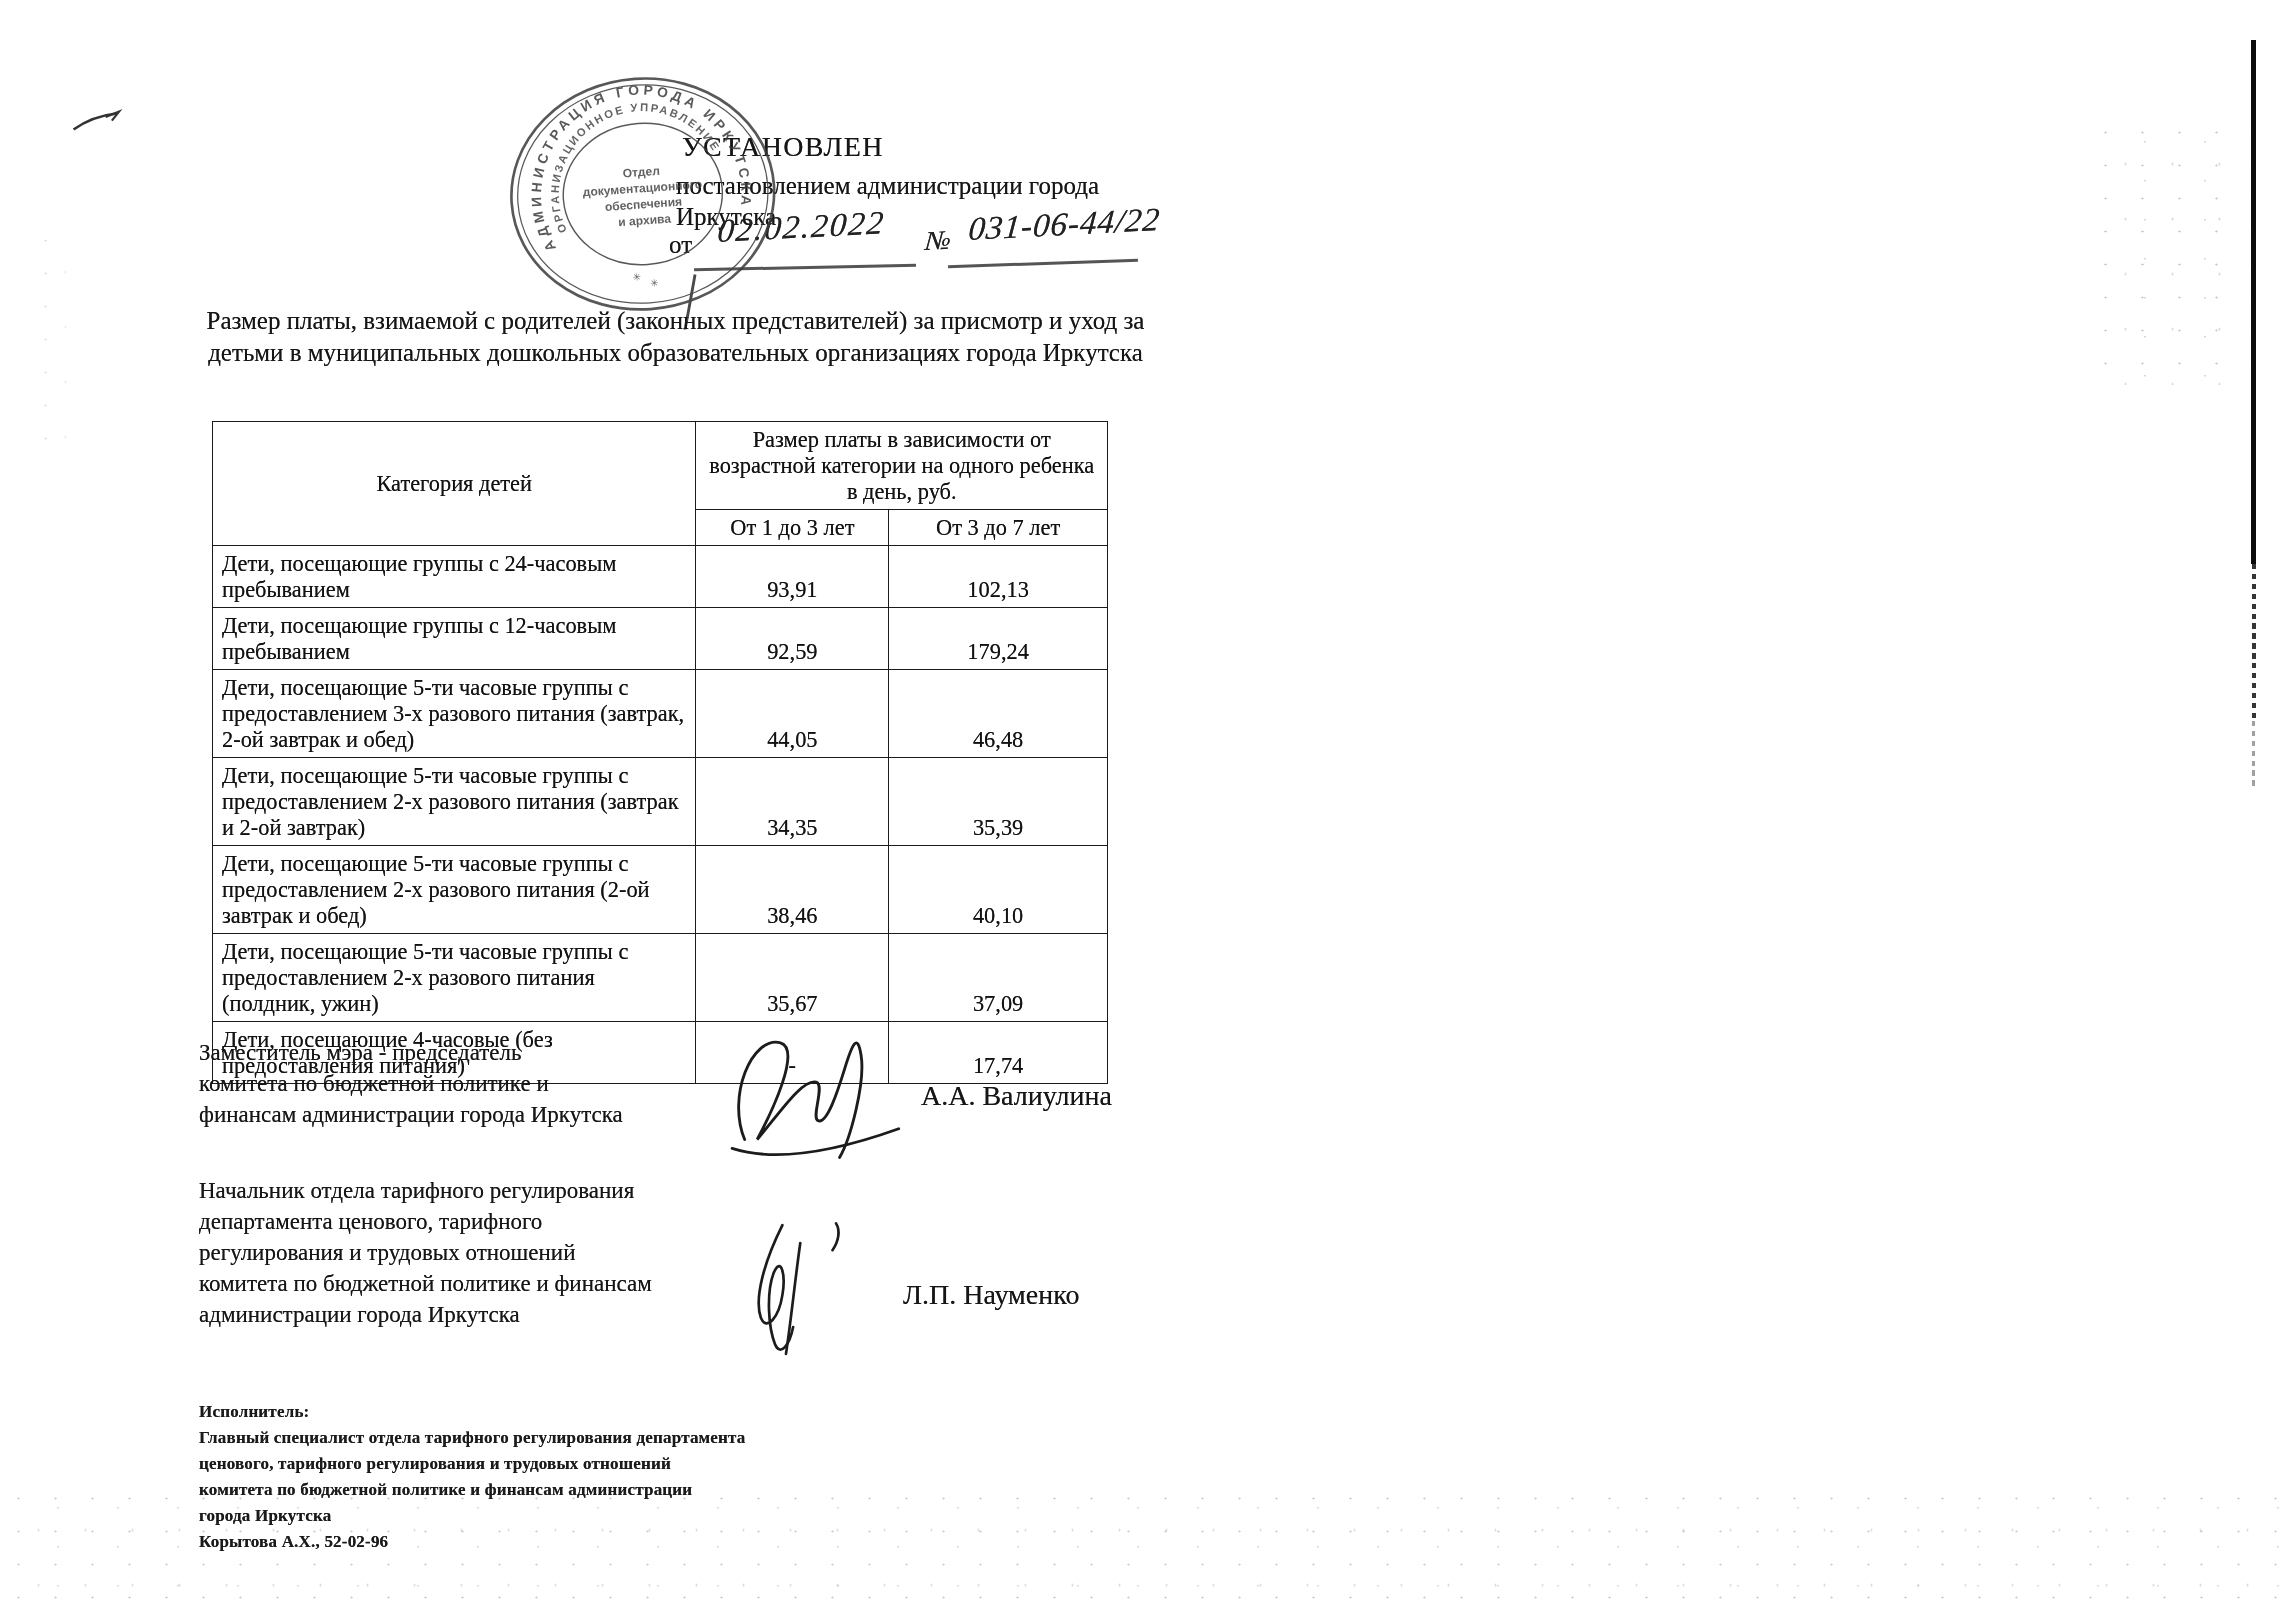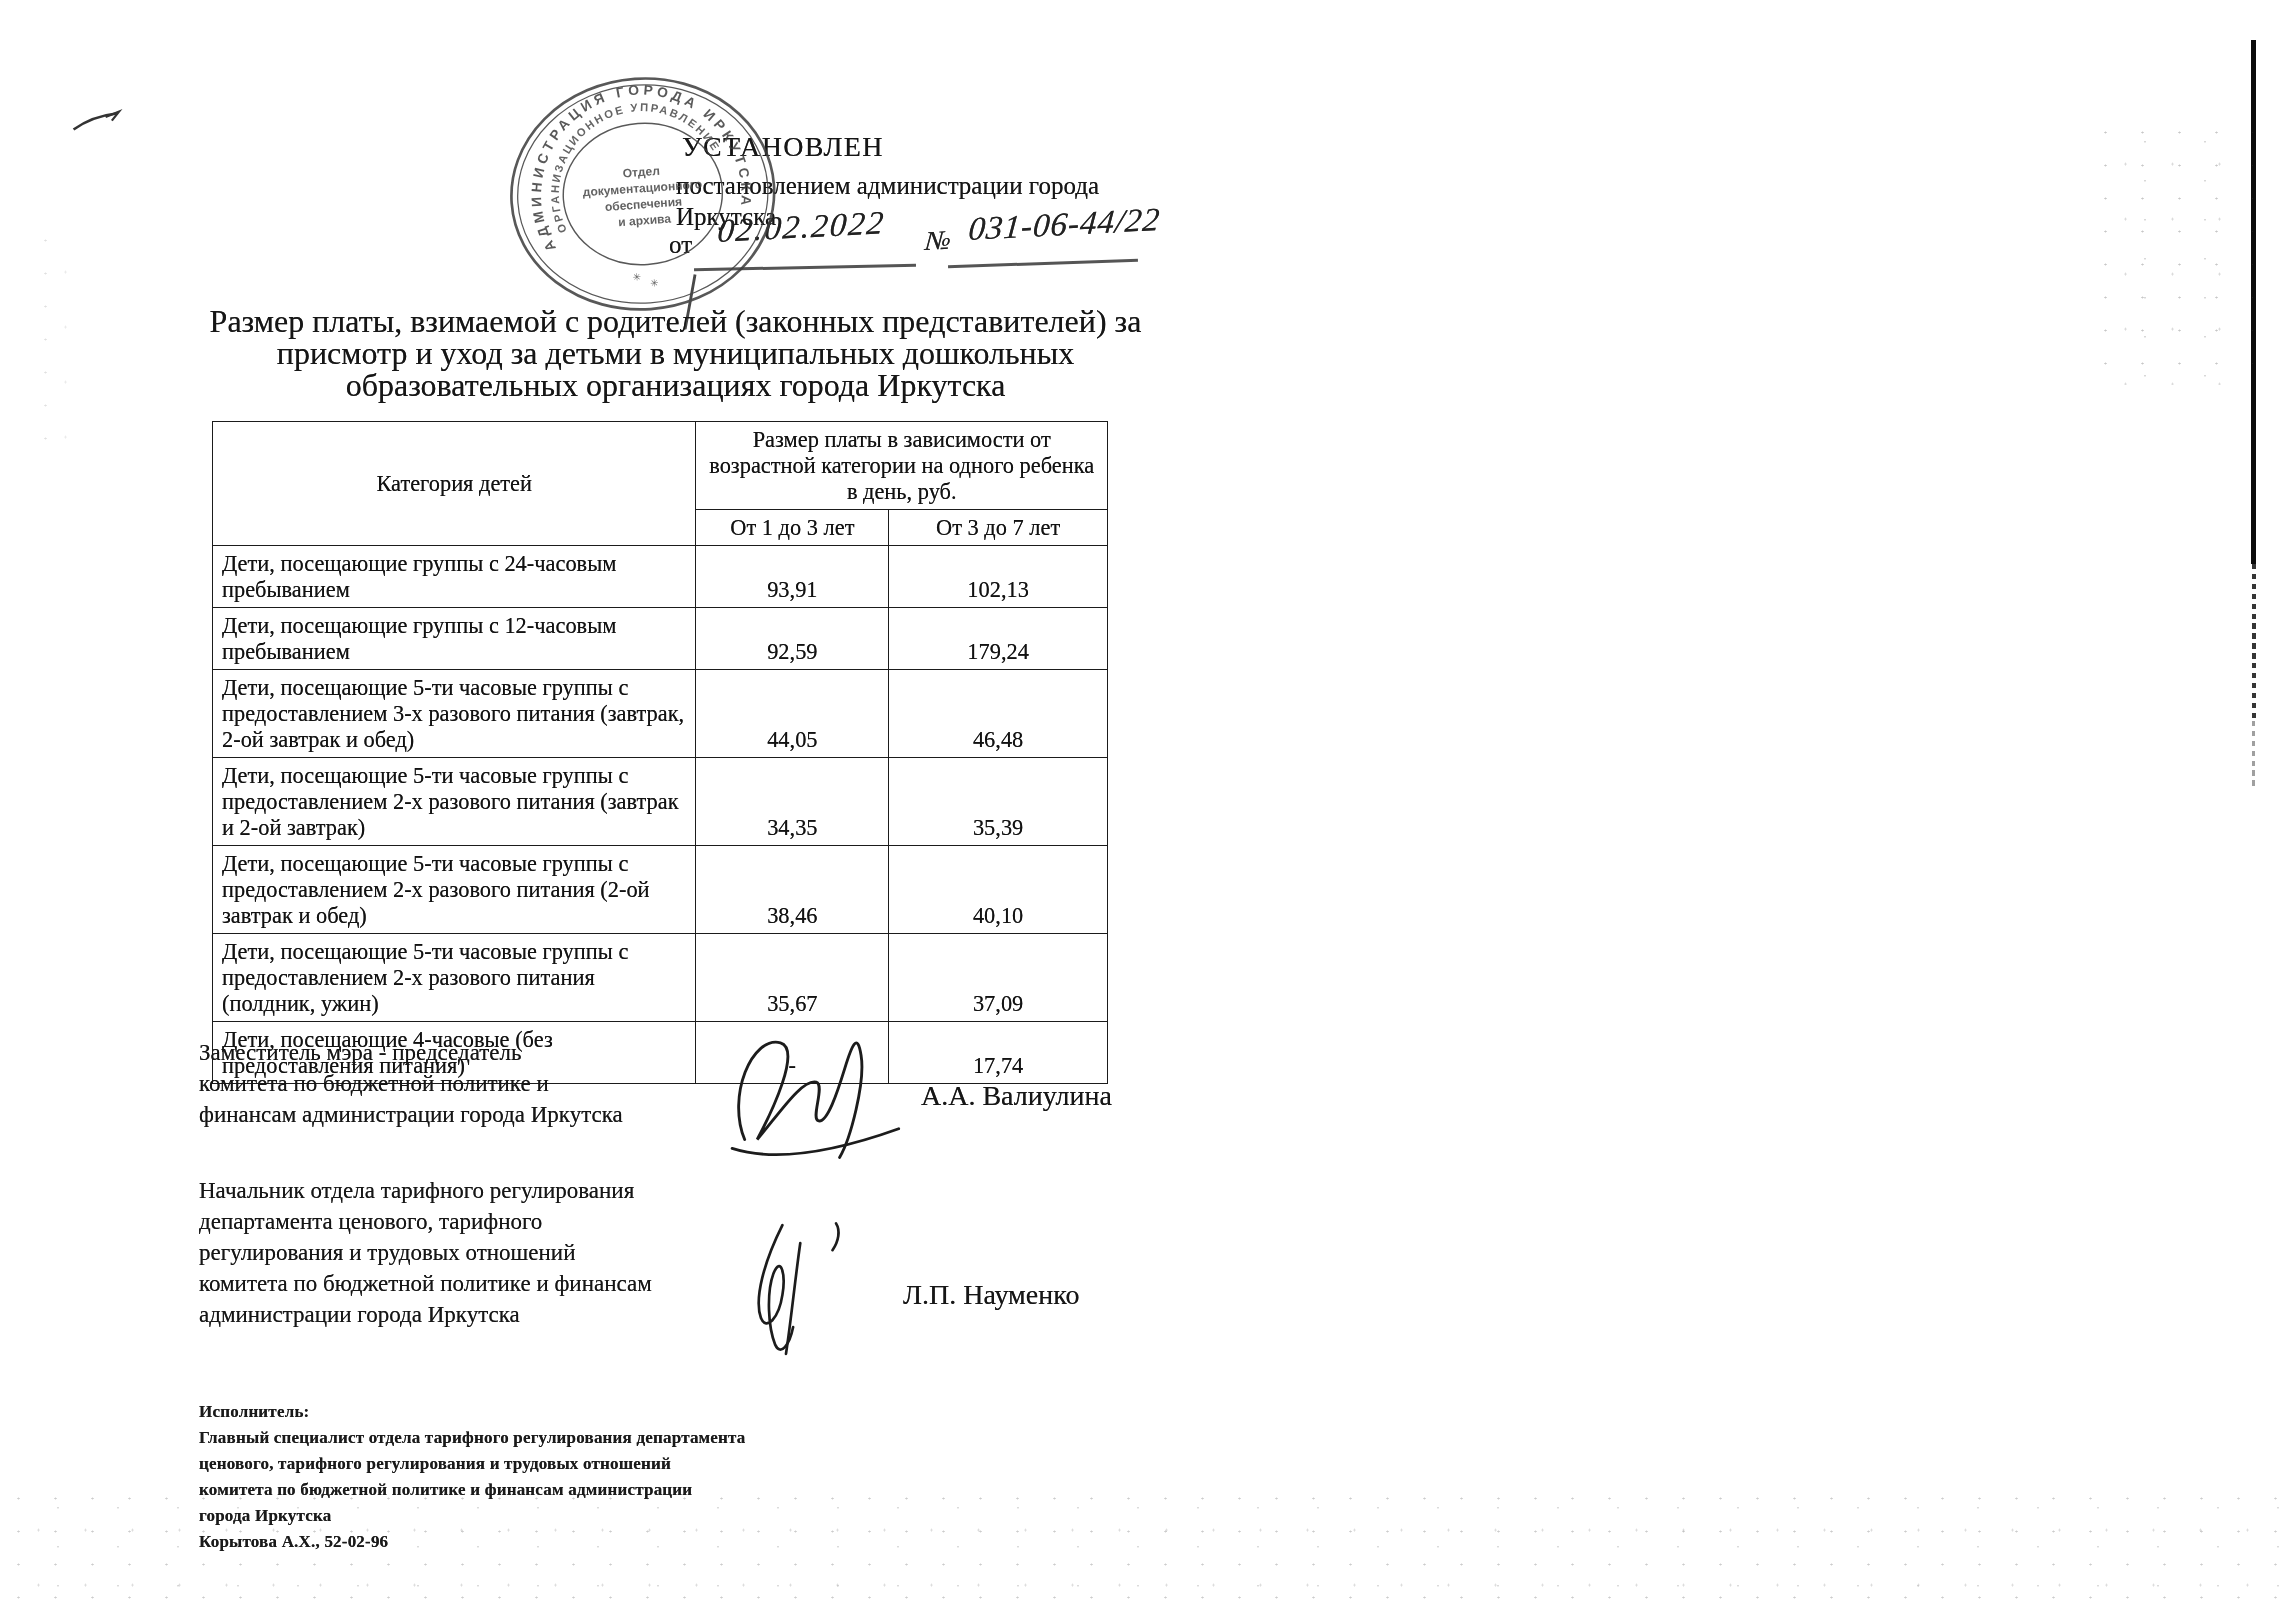--- a/index.html
+++ b/index.html
@@ -25,21 +25,21 @@
     letter-spacing:1.8px;
     color:#222;
   }
   .hand-big{font-size:33px;}
   .hand-mid{font-size:27px;}
   .u-line{height:2.7px;background:#2a2a2a;opacity:.8;}
 
   
   .doc-title{
     width:939px;text-align:center;
-    font-size:32px;line-height:32px;
+    font-size:25px;line-height:32px;
   }
 
   
   table.fees{
     border-collapse:collapse;
     width:896px;
     font-size:22.4px;line-height:26px;
     color:#121212;
   }
   table.fees td, table.fees th{

